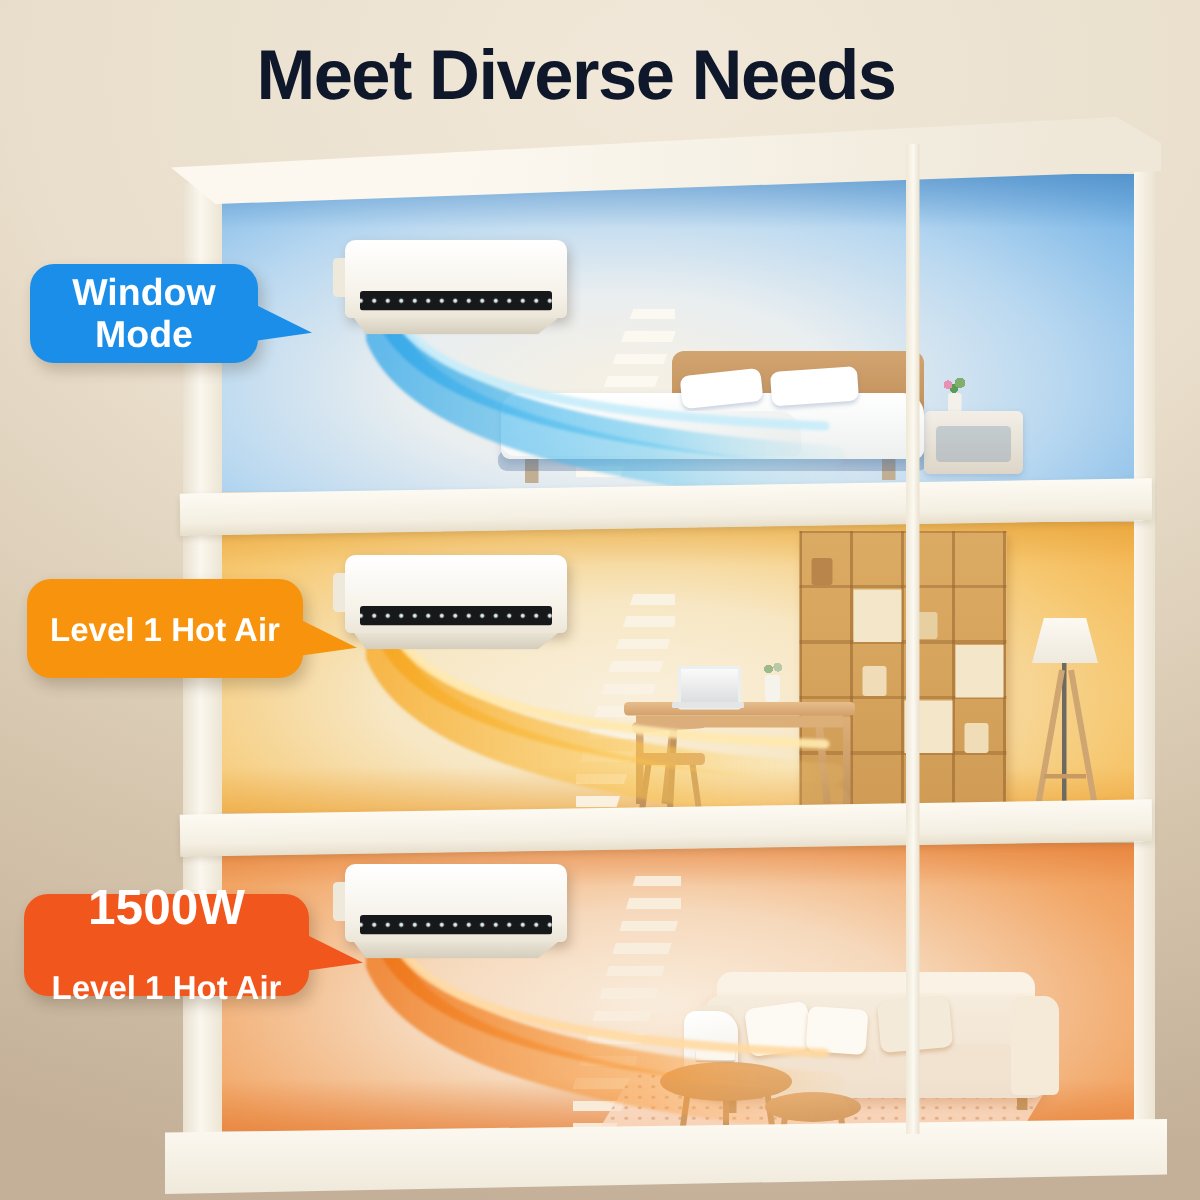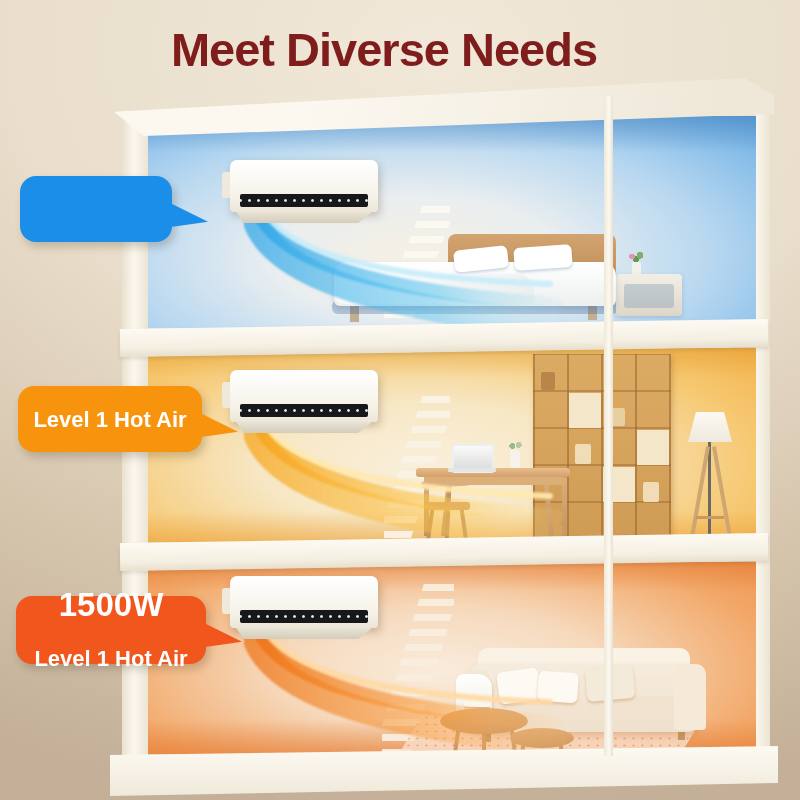--- a/index.html
+++ b/index.html
@@ -7,21 +7,21 @@
     width:800px;height:800px;position:relative;overflow:hidden;
     font-family:"Liberation Sans", sans-serif;
     background:
       radial-gradient(130% 95% at 55% 6%, #f1e8d9 0%, #e9decb 42%, #d5c4ac 74%, #c4b099 100%);
   }
   .abs{position:absolute;}
 
   
   .page-title{
     left:0;top:22px;width:768px;text-align:center;
-    font-size:47px;font-weight:bold;letter-spacing:-1px;color:#7f1d1d;
+    font-size:47px;font-weight:bold;letter-spacing:-1px;color:#0f172a;
   }
 
   
   .house{left:118px;top:78px;width:652px;height:714px;}
   .roof{
     left:-4px;top:0;width:660px;height:58px;
     background:linear-gradient(100deg,#fcf8f0 30%,#efe8d9 90%);
     clip-path:polygon(0% 58%, 95.5% 0%, 100% 30%, 100% 62%, 4.5% 100%);
   }
   .frame-left{
@@ -367,20 +367,22 @@
   <div class="abs frame-right"></div>
   <div class="abs corner-post"></div>
   <div class="abs band band1"></div>
   <div class="abs band band2"></div>
   <div class="abs base"></div>
   <div class="abs roof"></div>
 </div>
 
 <div class="abs callout callout-cool" style="background:#1a8ee9;">
   <div class="tail" style="background:#1a8ee9;"></div>
+  <div class="l1">Window</div>
+  <div class="l1">Mode</div>
 </div>
 
 <div class="abs callout callout-mid" style="background:#f7930d;">
   <div class="tail" style="background:#f7930d;"></div>
   <div class="sub">Level 1 Hot Air</div>
 </div>
 
 <div class="abs callout callout-high" style="background:#f1561d;gap:22px;">
   <div class="tail" style="background:#f1561d;"></div>
   <div class="power">1500W</div>

